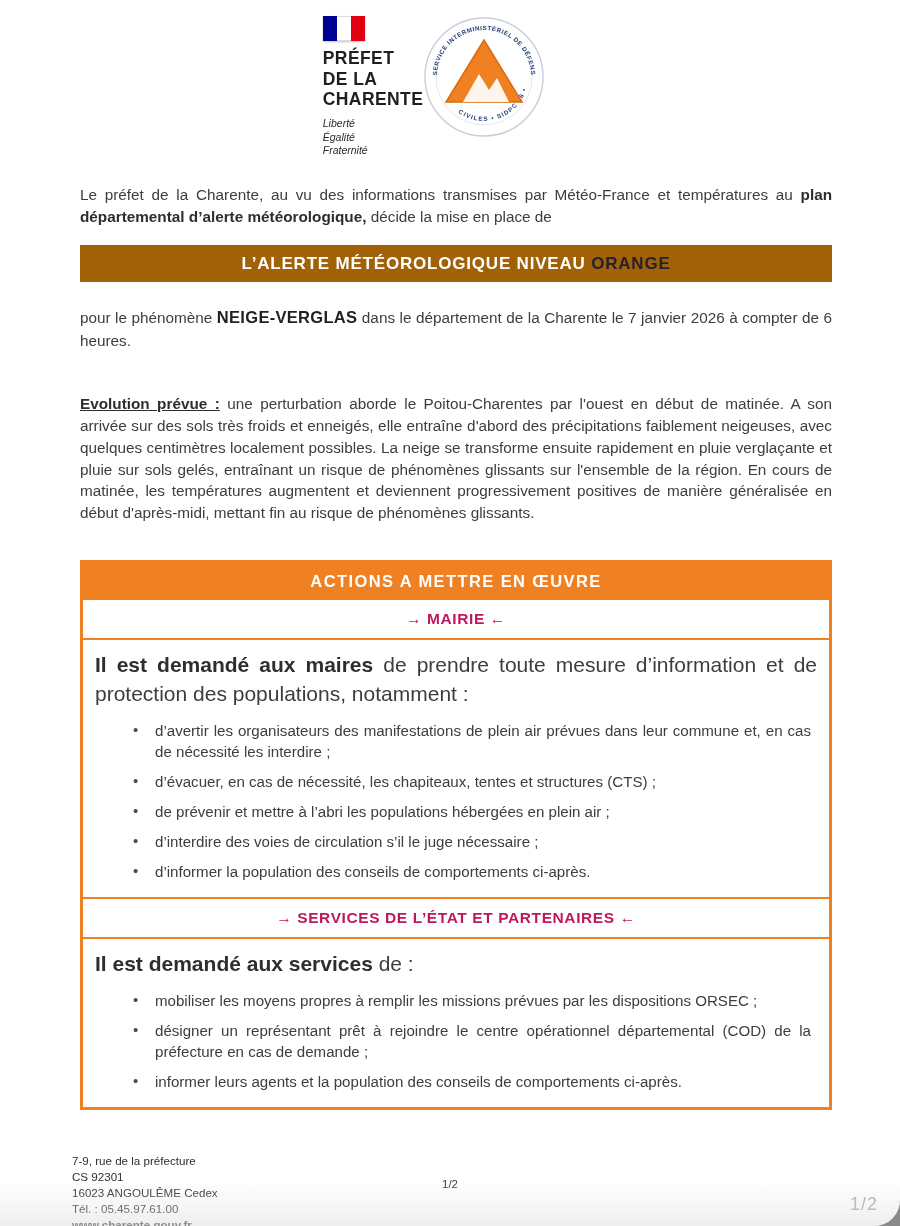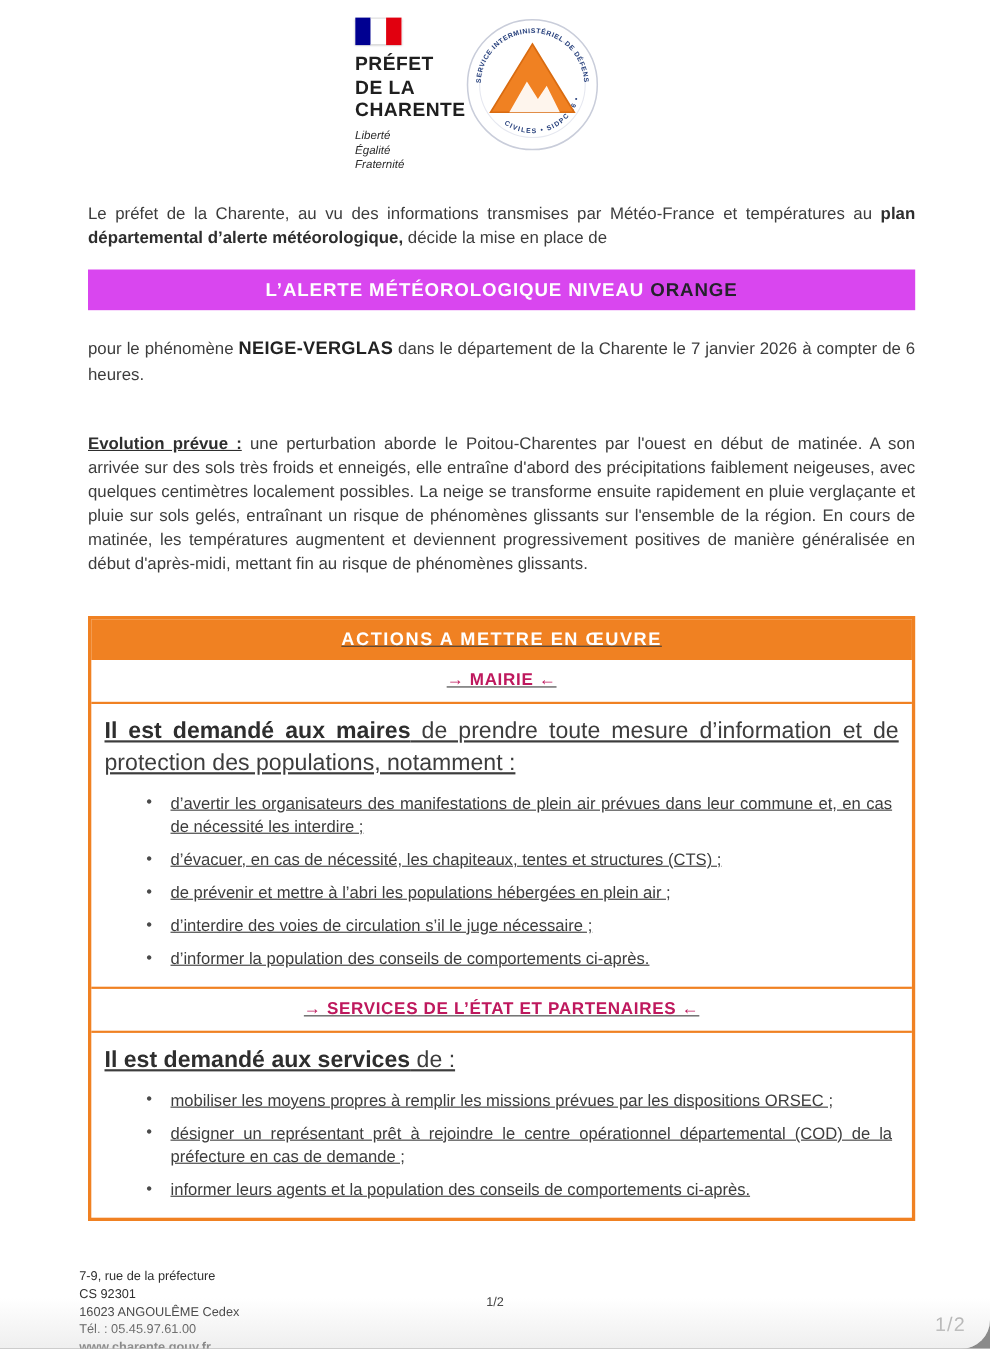--- a/index.html
+++ b/index.html
@@ -35,35 +35,35 @@
   .motto{margin-top:7px;font-family:Liberation Sans, sans-serif;font-style:italic;font-size:10.5px;line-height:1.3;color:#2a2a2a;}
   .sidpc{width:122px;height:122px;margin-right:44px;margin-top:2px;}
 
   
   .para{font-size:15.3px;line-height:1.42;text-align:justify;margin:0;}
   .intro{margin-top:26px;}
   b.inline{color:#2e2e2e;}
 
   
   .alert-banner{
-    margin-top:18px;background:#d946ef;color:#ffffff;
+    margin-top:18px;background:#a16207;color:#ffffff;
     text-align:center;font-weight:bold;font-size:17px;letter-spacing:.8px;
     padding:9px 0 8px 0;
   }
   .alert-banner .level{color:#24222b;}
 
   .phenomenon{margin-top:24px;}
   .phenomenon .phen{font-size:16.5px;letter-spacing:.3px;color:#222;}
 
   .evolution{margin-top:42px;}
   .evolution .lbl{font-weight:bold;text-decoration:underline;color:#2e2e2e;}
 
   
   .actions-table{
-    margin-top:36px;border:3px solid #F08122;text-decoration:underline;
+    margin-top:36px;border:3px solid #F08122;
   }
   .actions-title{
     background:#F08122;color:#fff;text-align:center;
     font-weight:bold;font-size:16.5px;letter-spacing:1.4px;
     padding:9px 0;
   }
   .section-heading{
     text-align:center;font-weight:bold;font-size:15.5px;letter-spacing:.6px;
     color:#be185d;padding:10px 0;border-bottom:2.5px solid #F08122;
   }

